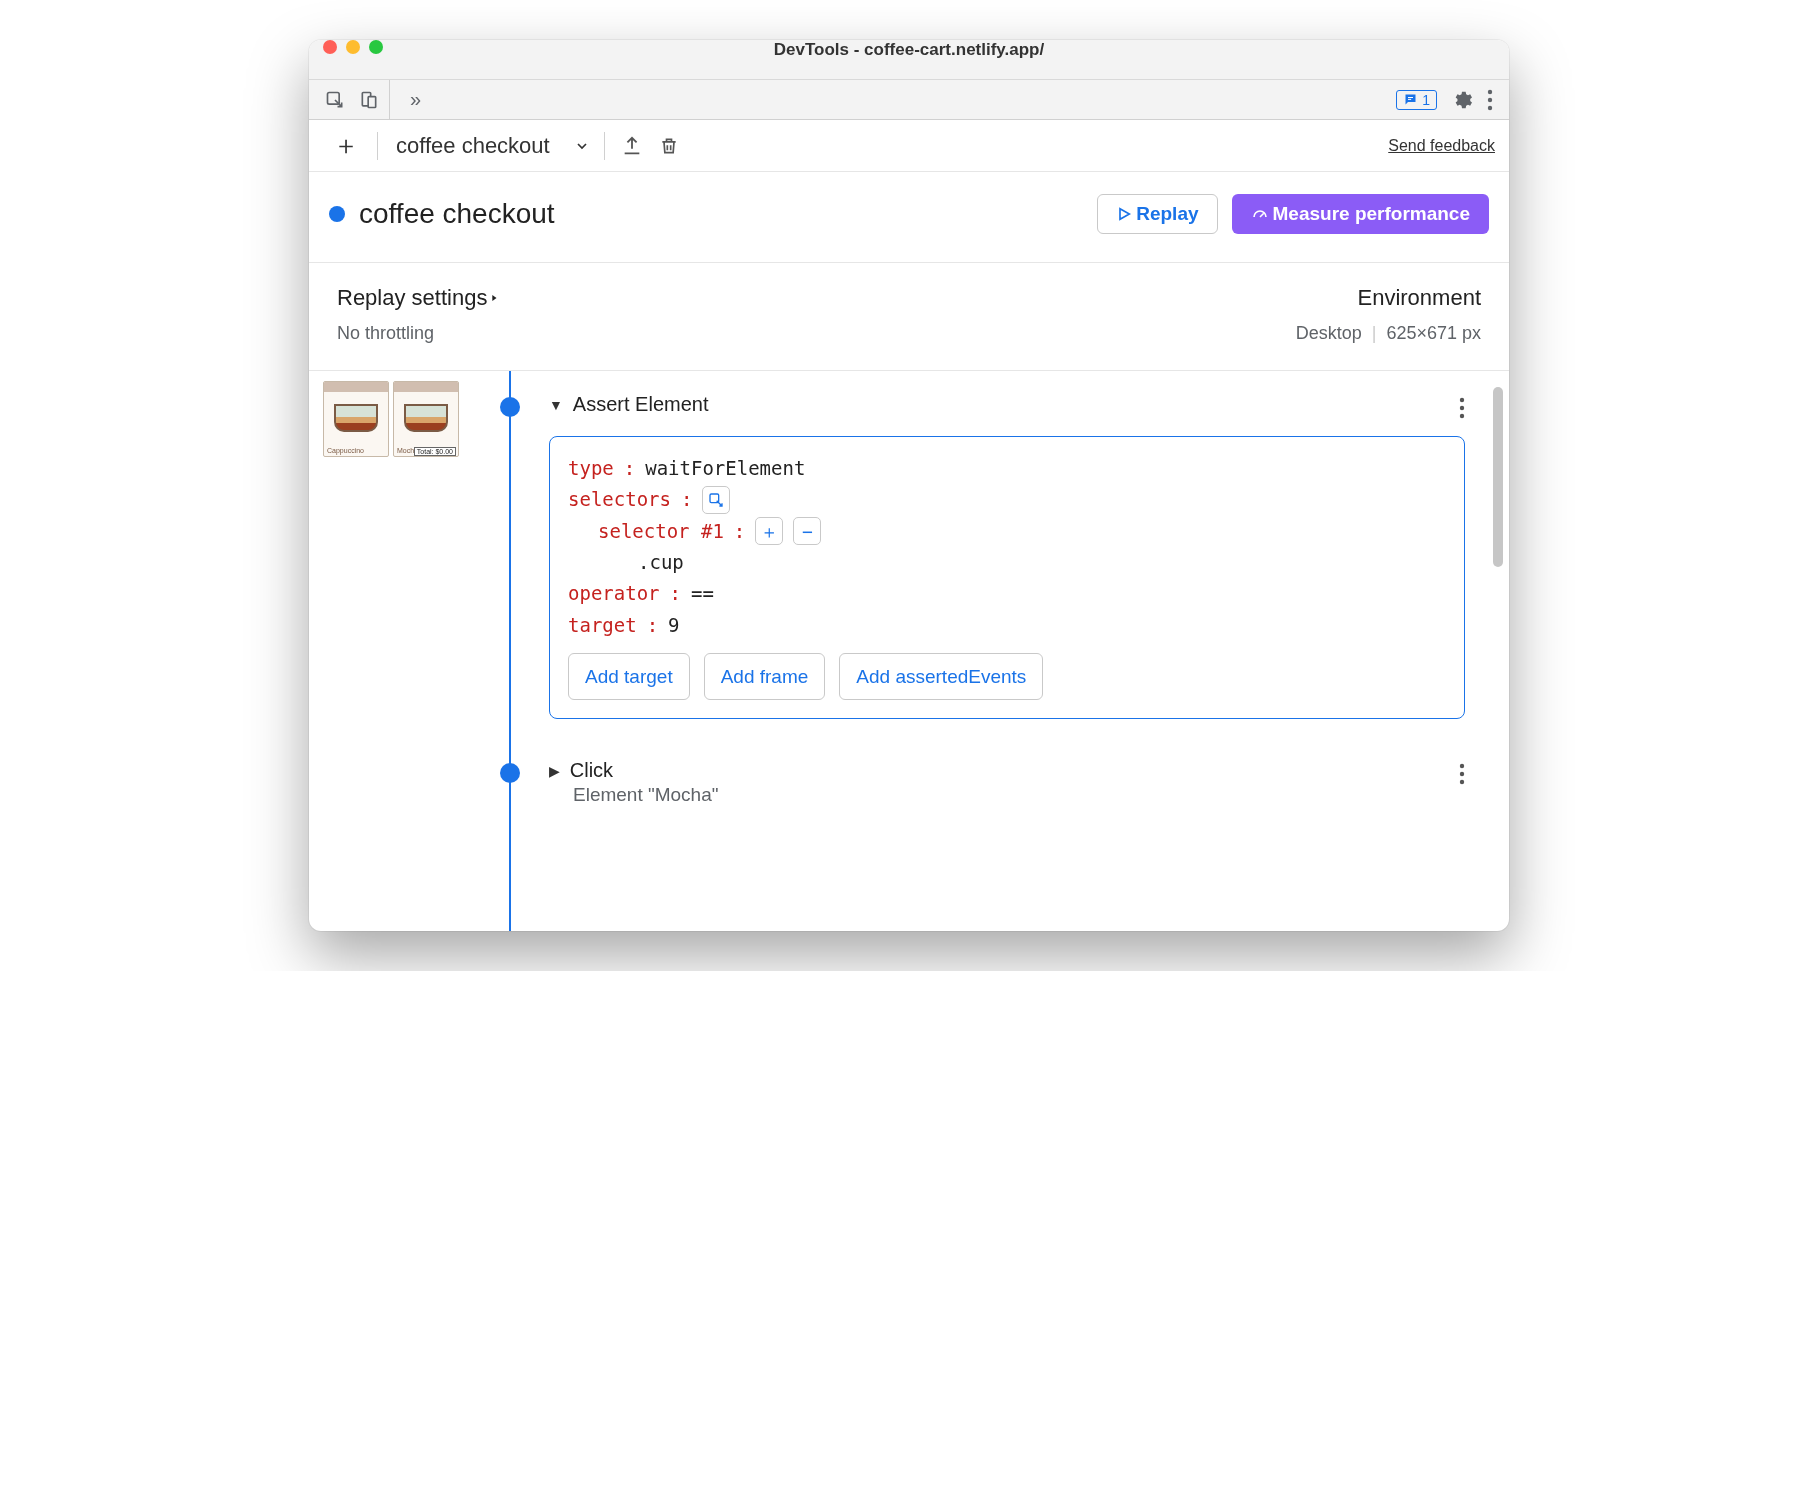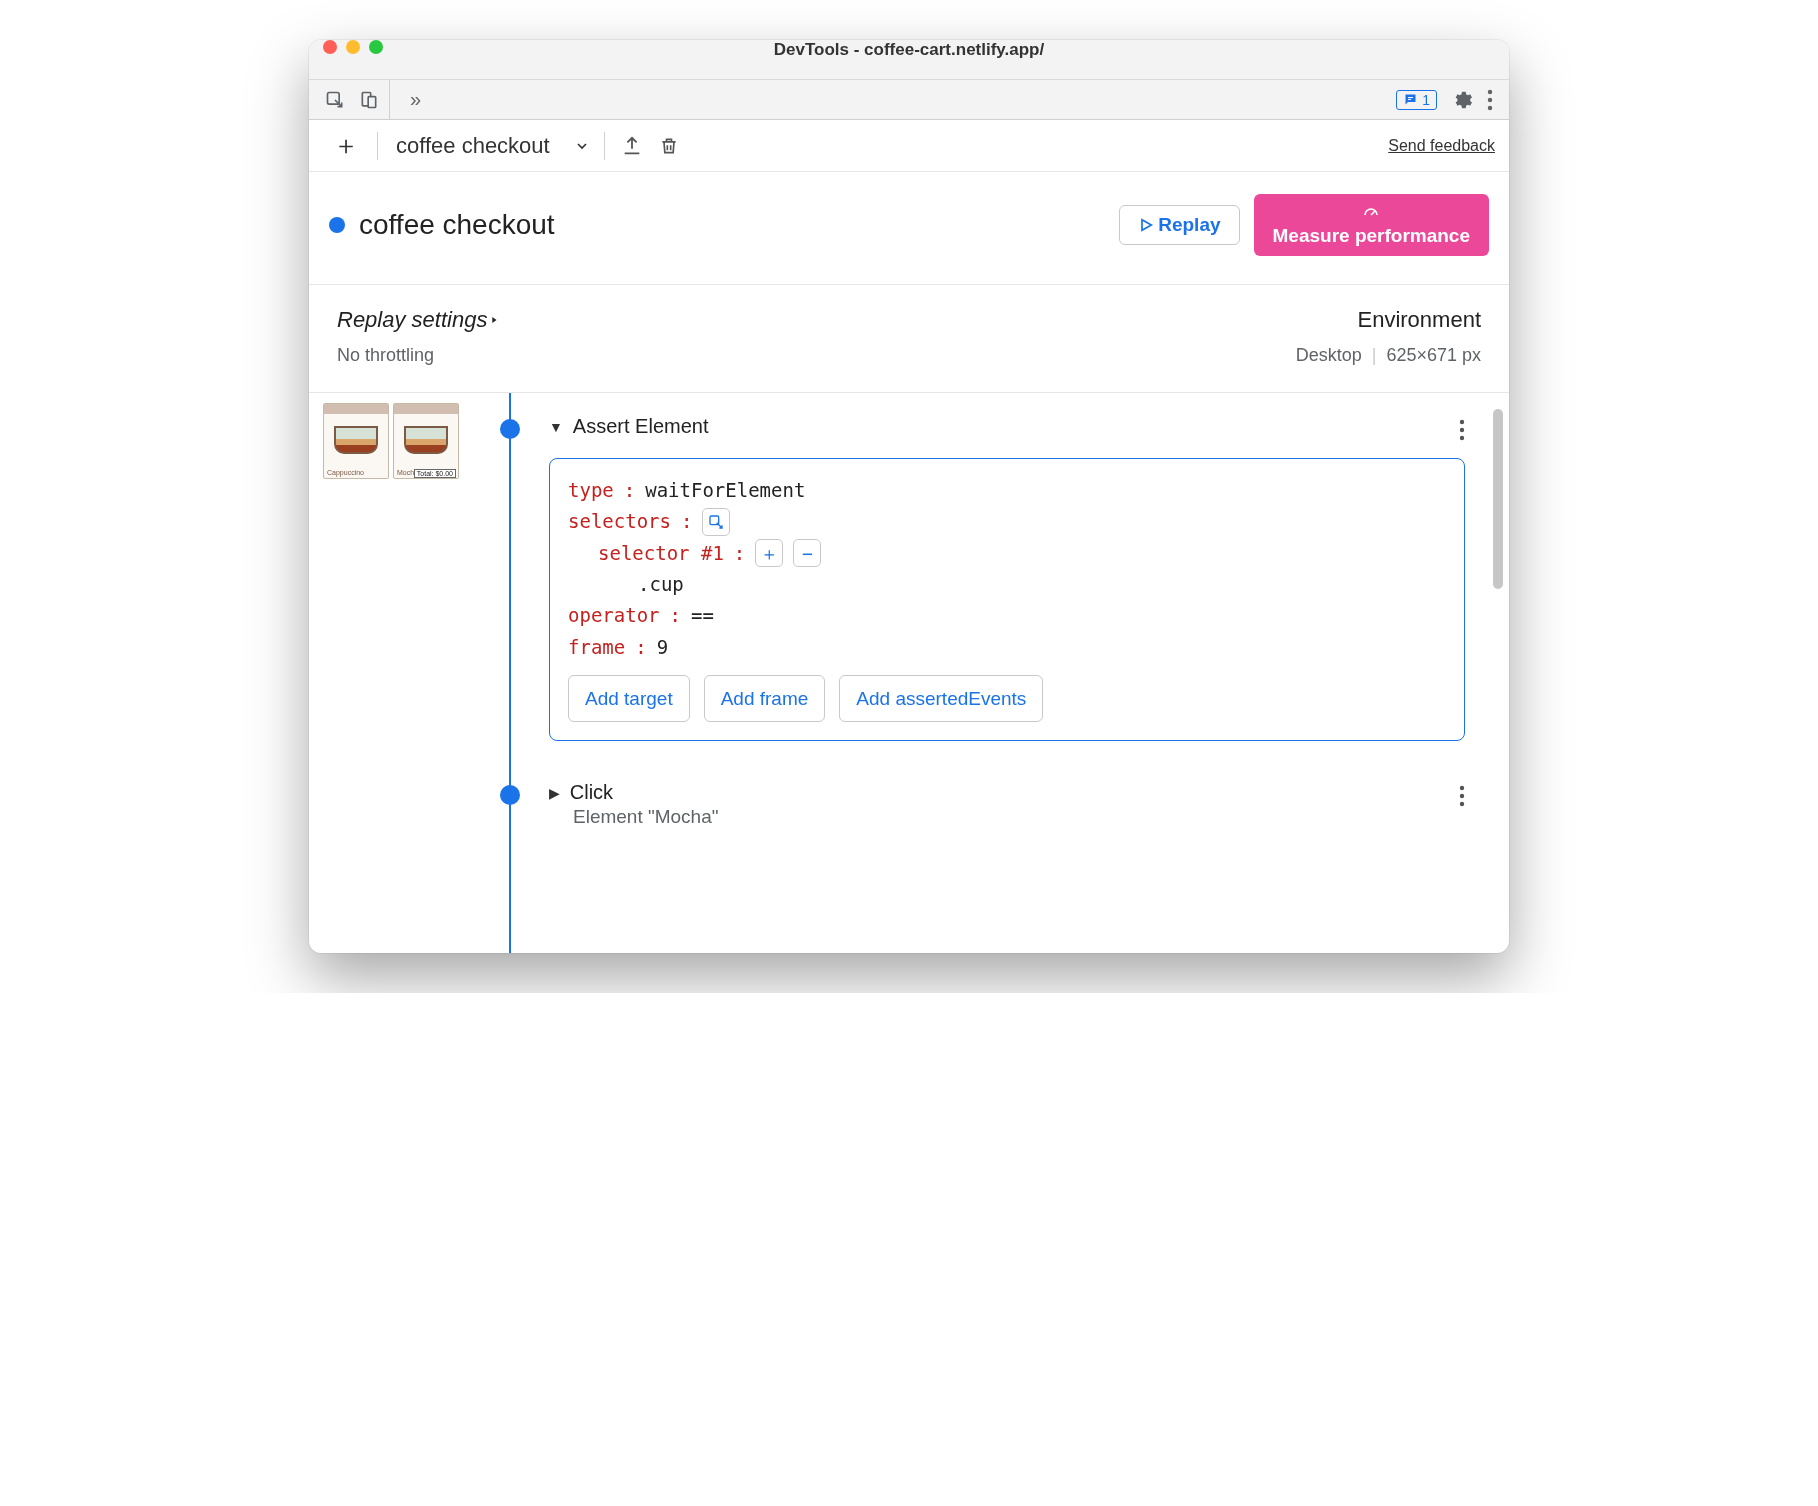--- a/index.html
+++ b/index.html
@@ -96,30 +96,30 @@
   align-items: center;
   gap: 4px;
   border-radius: 6px;
   padding: 8px 18px;
   font-size: 19px;
   font-weight: 600;
   cursor: pointer;
   border: 1px solid transparent;
 }
 .btn.outline { border-color: #c9c9c9; color: #1a73e8; background: #fff; }
-.btn.primary { background: #ec4899; color: #fff; flex-direction: column; }
+.btn.primary { background: #8b5cf6; color: #fff; }
 .btn + .btn { margin-left: 14px; }
 
 
 .settings-row {
   padding: 22px 28px 26px;
   display: flex;
   border-bottom: 1px solid #e6e6e6;
 }
-.settings-left .lbl { font-size: 22px; color: #222; display: flex; align-items: center; gap: 2px; font-style: italic; }
+.settings-left .lbl { font-size: 22px; color: #222; display: flex; align-items: center; gap: 2px; }
 .settings-left .sub { font-size: 18px; color: #5f6368; margin-top: 12px; }
 .settings-spacer { flex: 1; }
 .settings-right { text-align: right; }
 .settings-right .lbl { font-size: 22px; color: #222; }
 .settings-right .sub { font-size: 18px; color: #5f6368; margin-top: 12px; }
 .settings-right .sub .sep { color: #ccc; margin: 0 10px; }
 
 
 .steps-area {
   display: flex;
@@ -352,21 +352,21 @@
           </div>
           <div class="row indent2">
             <span class="v">.cup</span>
           </div>
           <div class="row">
             <span class="k">operator</span>
               <span class="k">:</span>
             <span class="v">==</span>
           </div>
           <div class="row">
-            <span class="k">frame</span>
+            <span class="k">target</span>
               <span class="k">:</span>
             <span class="v">9</span>
           </div>
           <div class="add-row">
             <div class="chip-btn">Add target</div>
             <div class="chip-btn">Add frame</div>
             <div class="chip-btn">Add assertedEvents</div>
           </div>
         </div>
       </div>

